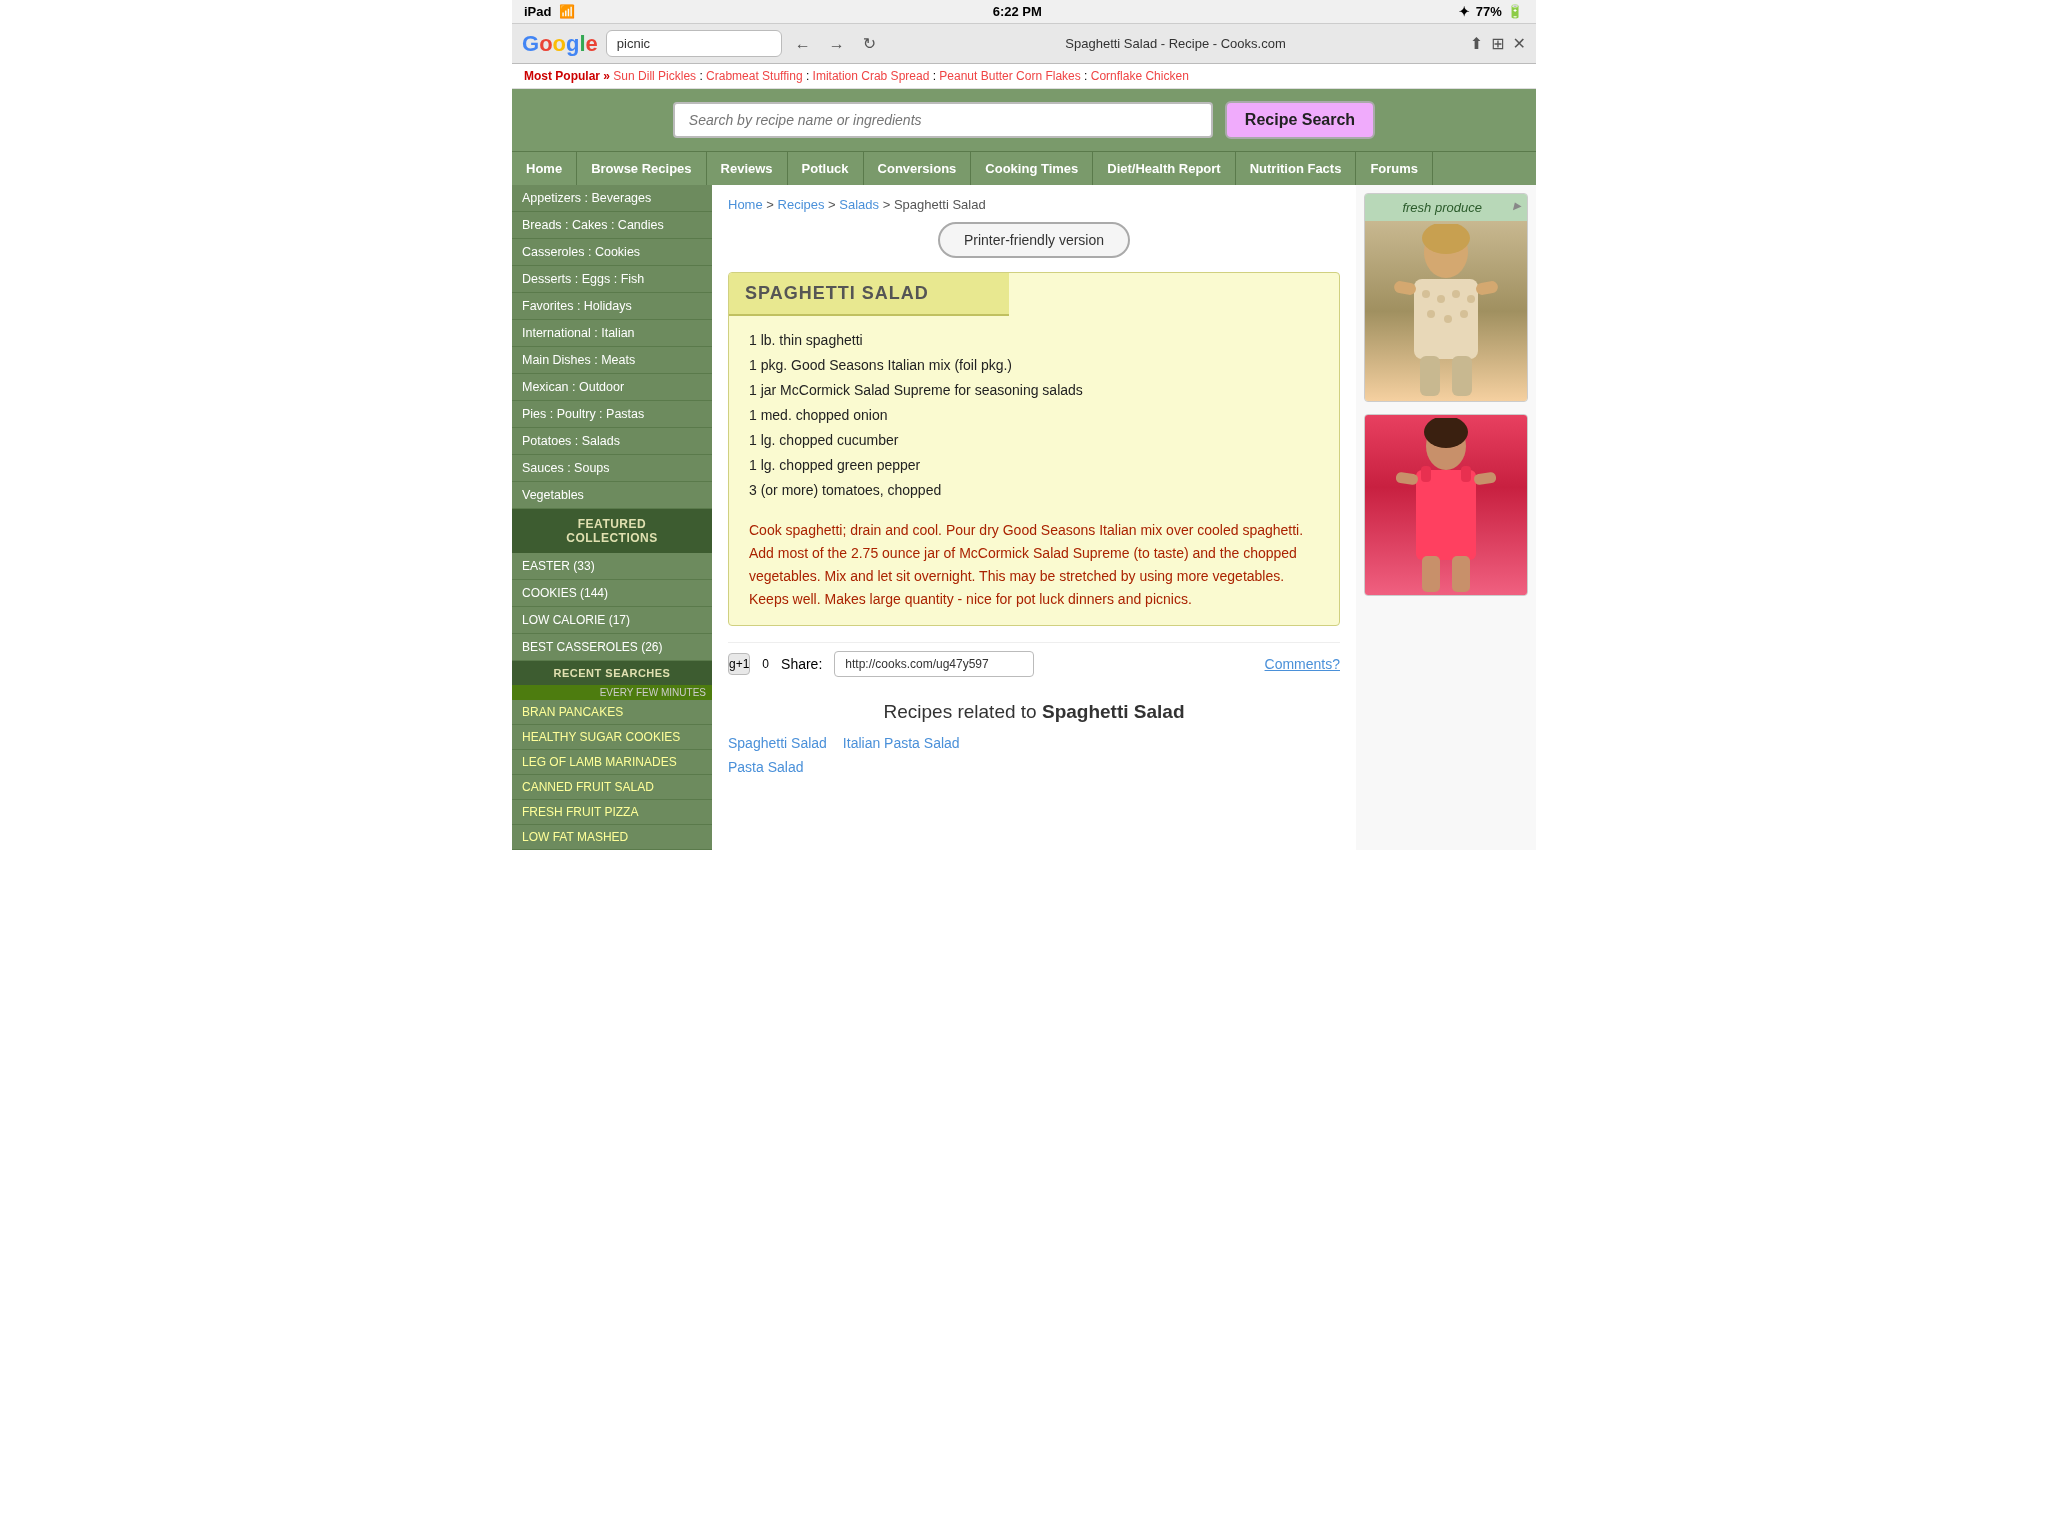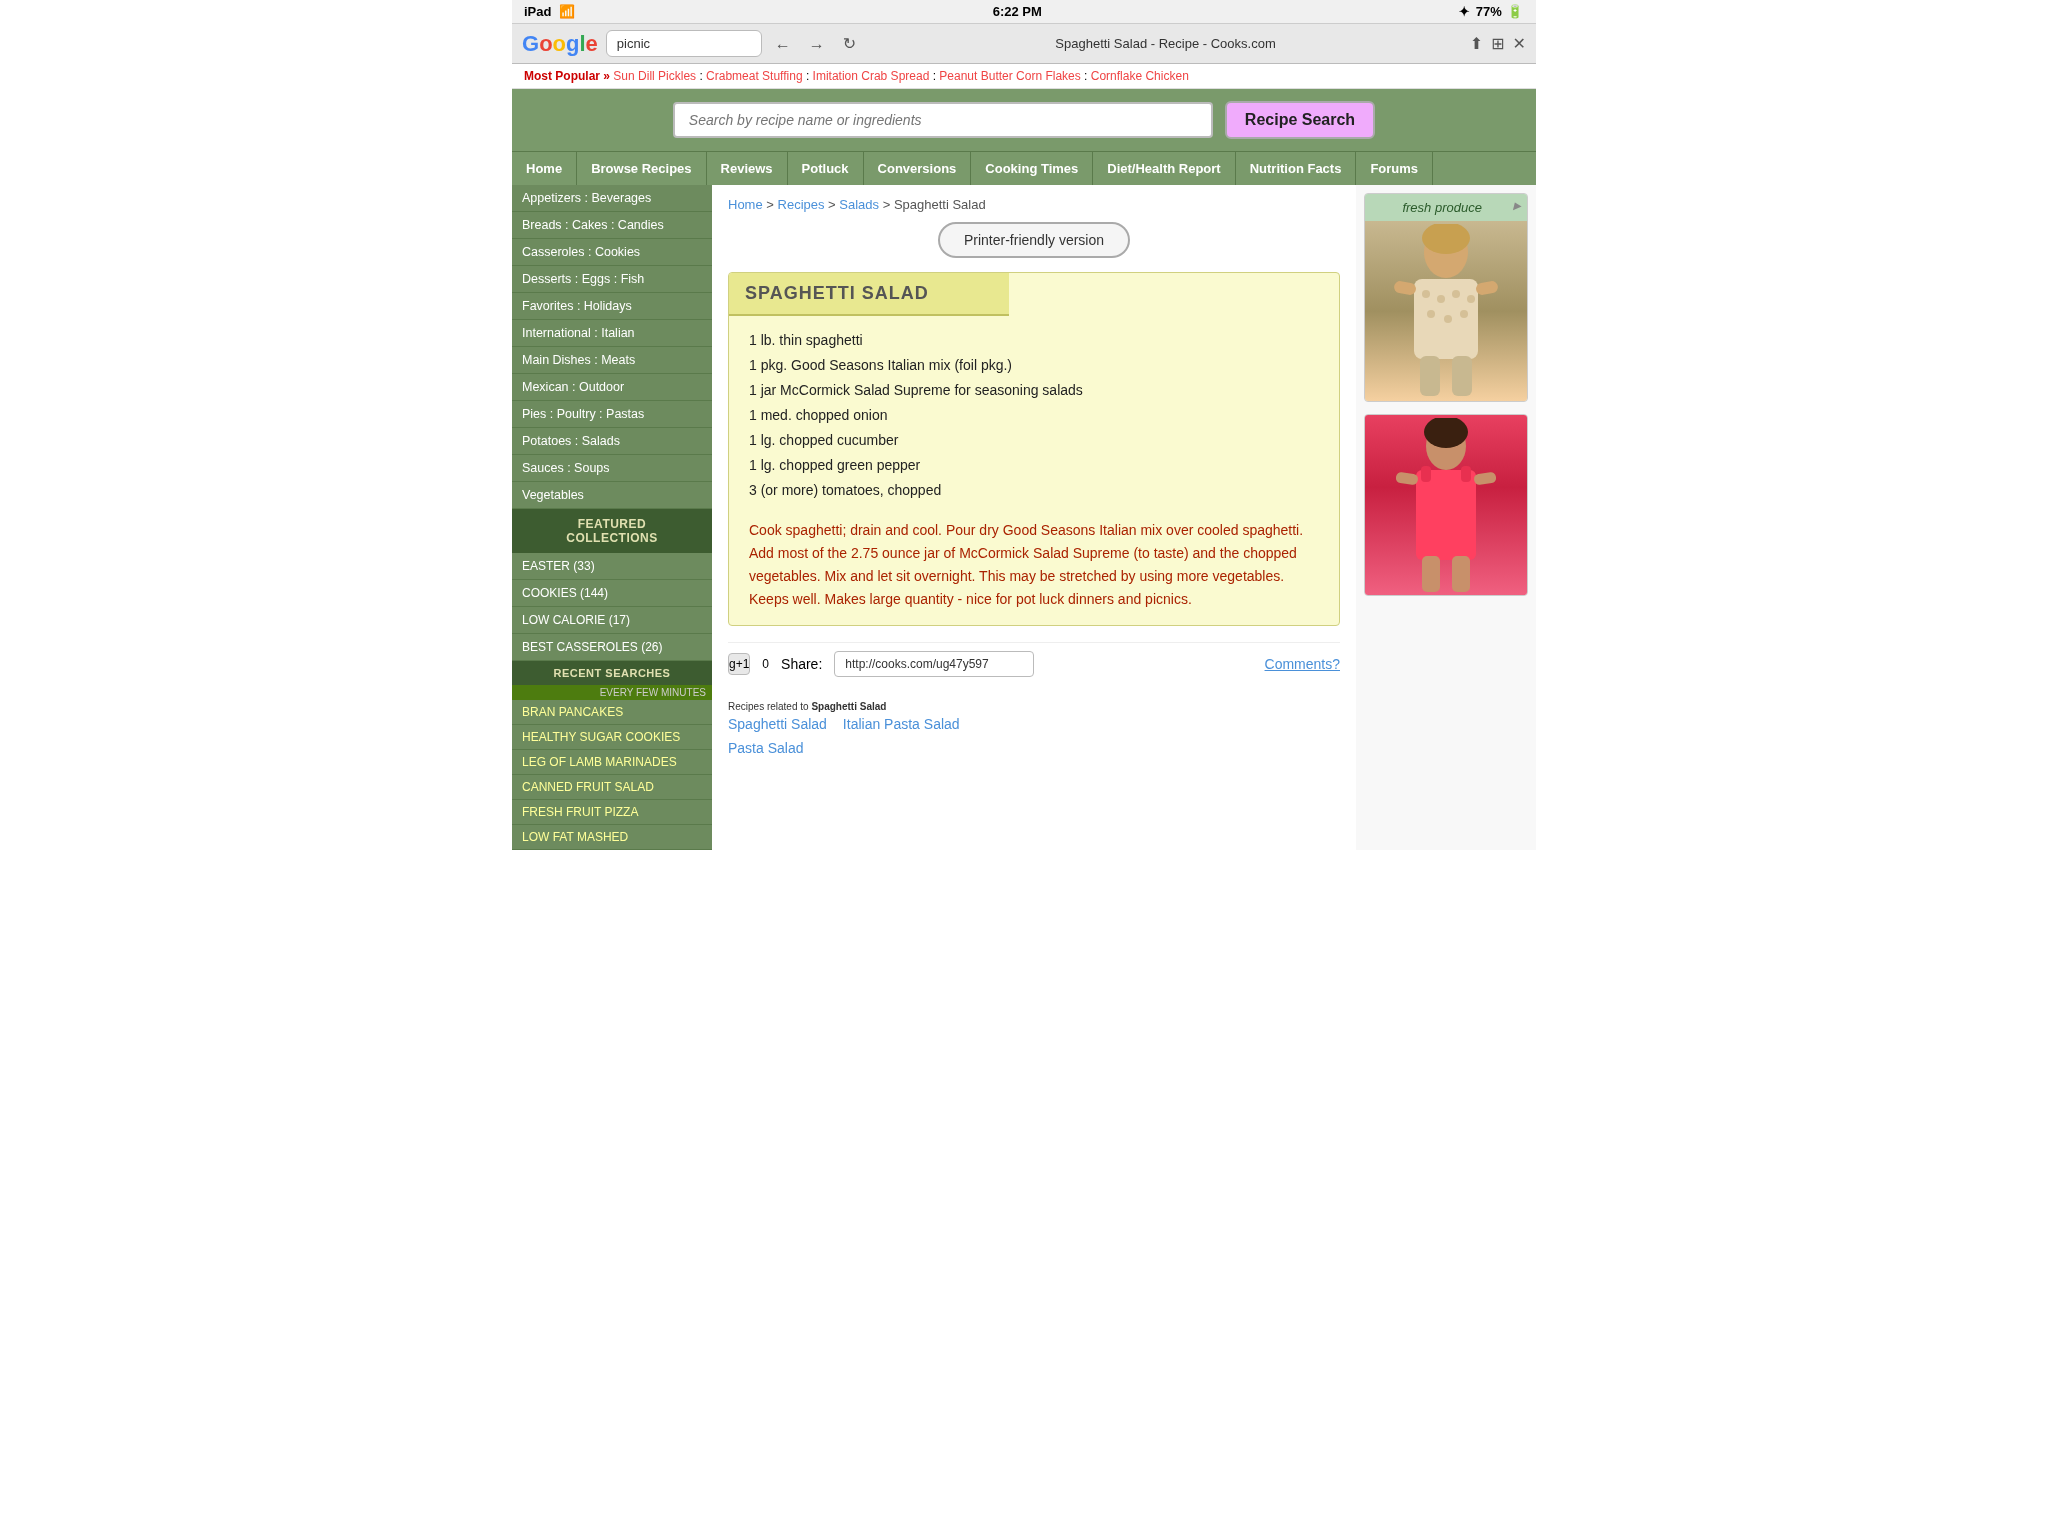--- a/index.html
+++ b/index.html
@@ -28,21 +28,21 @@
       display: flex;
       align-items: center;
       gap: 8px;
     }
     .address-bar {
       background: #fff;
       border: 1px solid #bbb;
       border-radius: 6px;
       padding: 5px 10px;
       font-size: 13px;
-      width: 156px;
+      width: 176px;
       color: #333;
     }
     .nav-btn {
       background: none;
       border: none;
       font-size: 16px;
       cursor: pointer;
       color: #555;
       padding: 2px 5px;
     }
@@ -279,23 +279,24 @@
     .comments-link {
       color: #4a90d9;
       text-decoration: underline;
       font-size: 14px;
       cursor: pointer;
       margin-left: auto;
     }
 
     
     .related-title {
-      font-size: 10px;
-      margin-bottom: 4px;
+      font-size: 19px;
+      margin-bottom: 12px;
       color: #333;
+      text-align: center;
     }
     .related-links {
       display: flex;
       gap: 16px;
       flex-wrap: wrap;
       margin-bottom: 8px;
     }
     .related-links a {
       color: #4a90d9;
       text-decoration: none;

